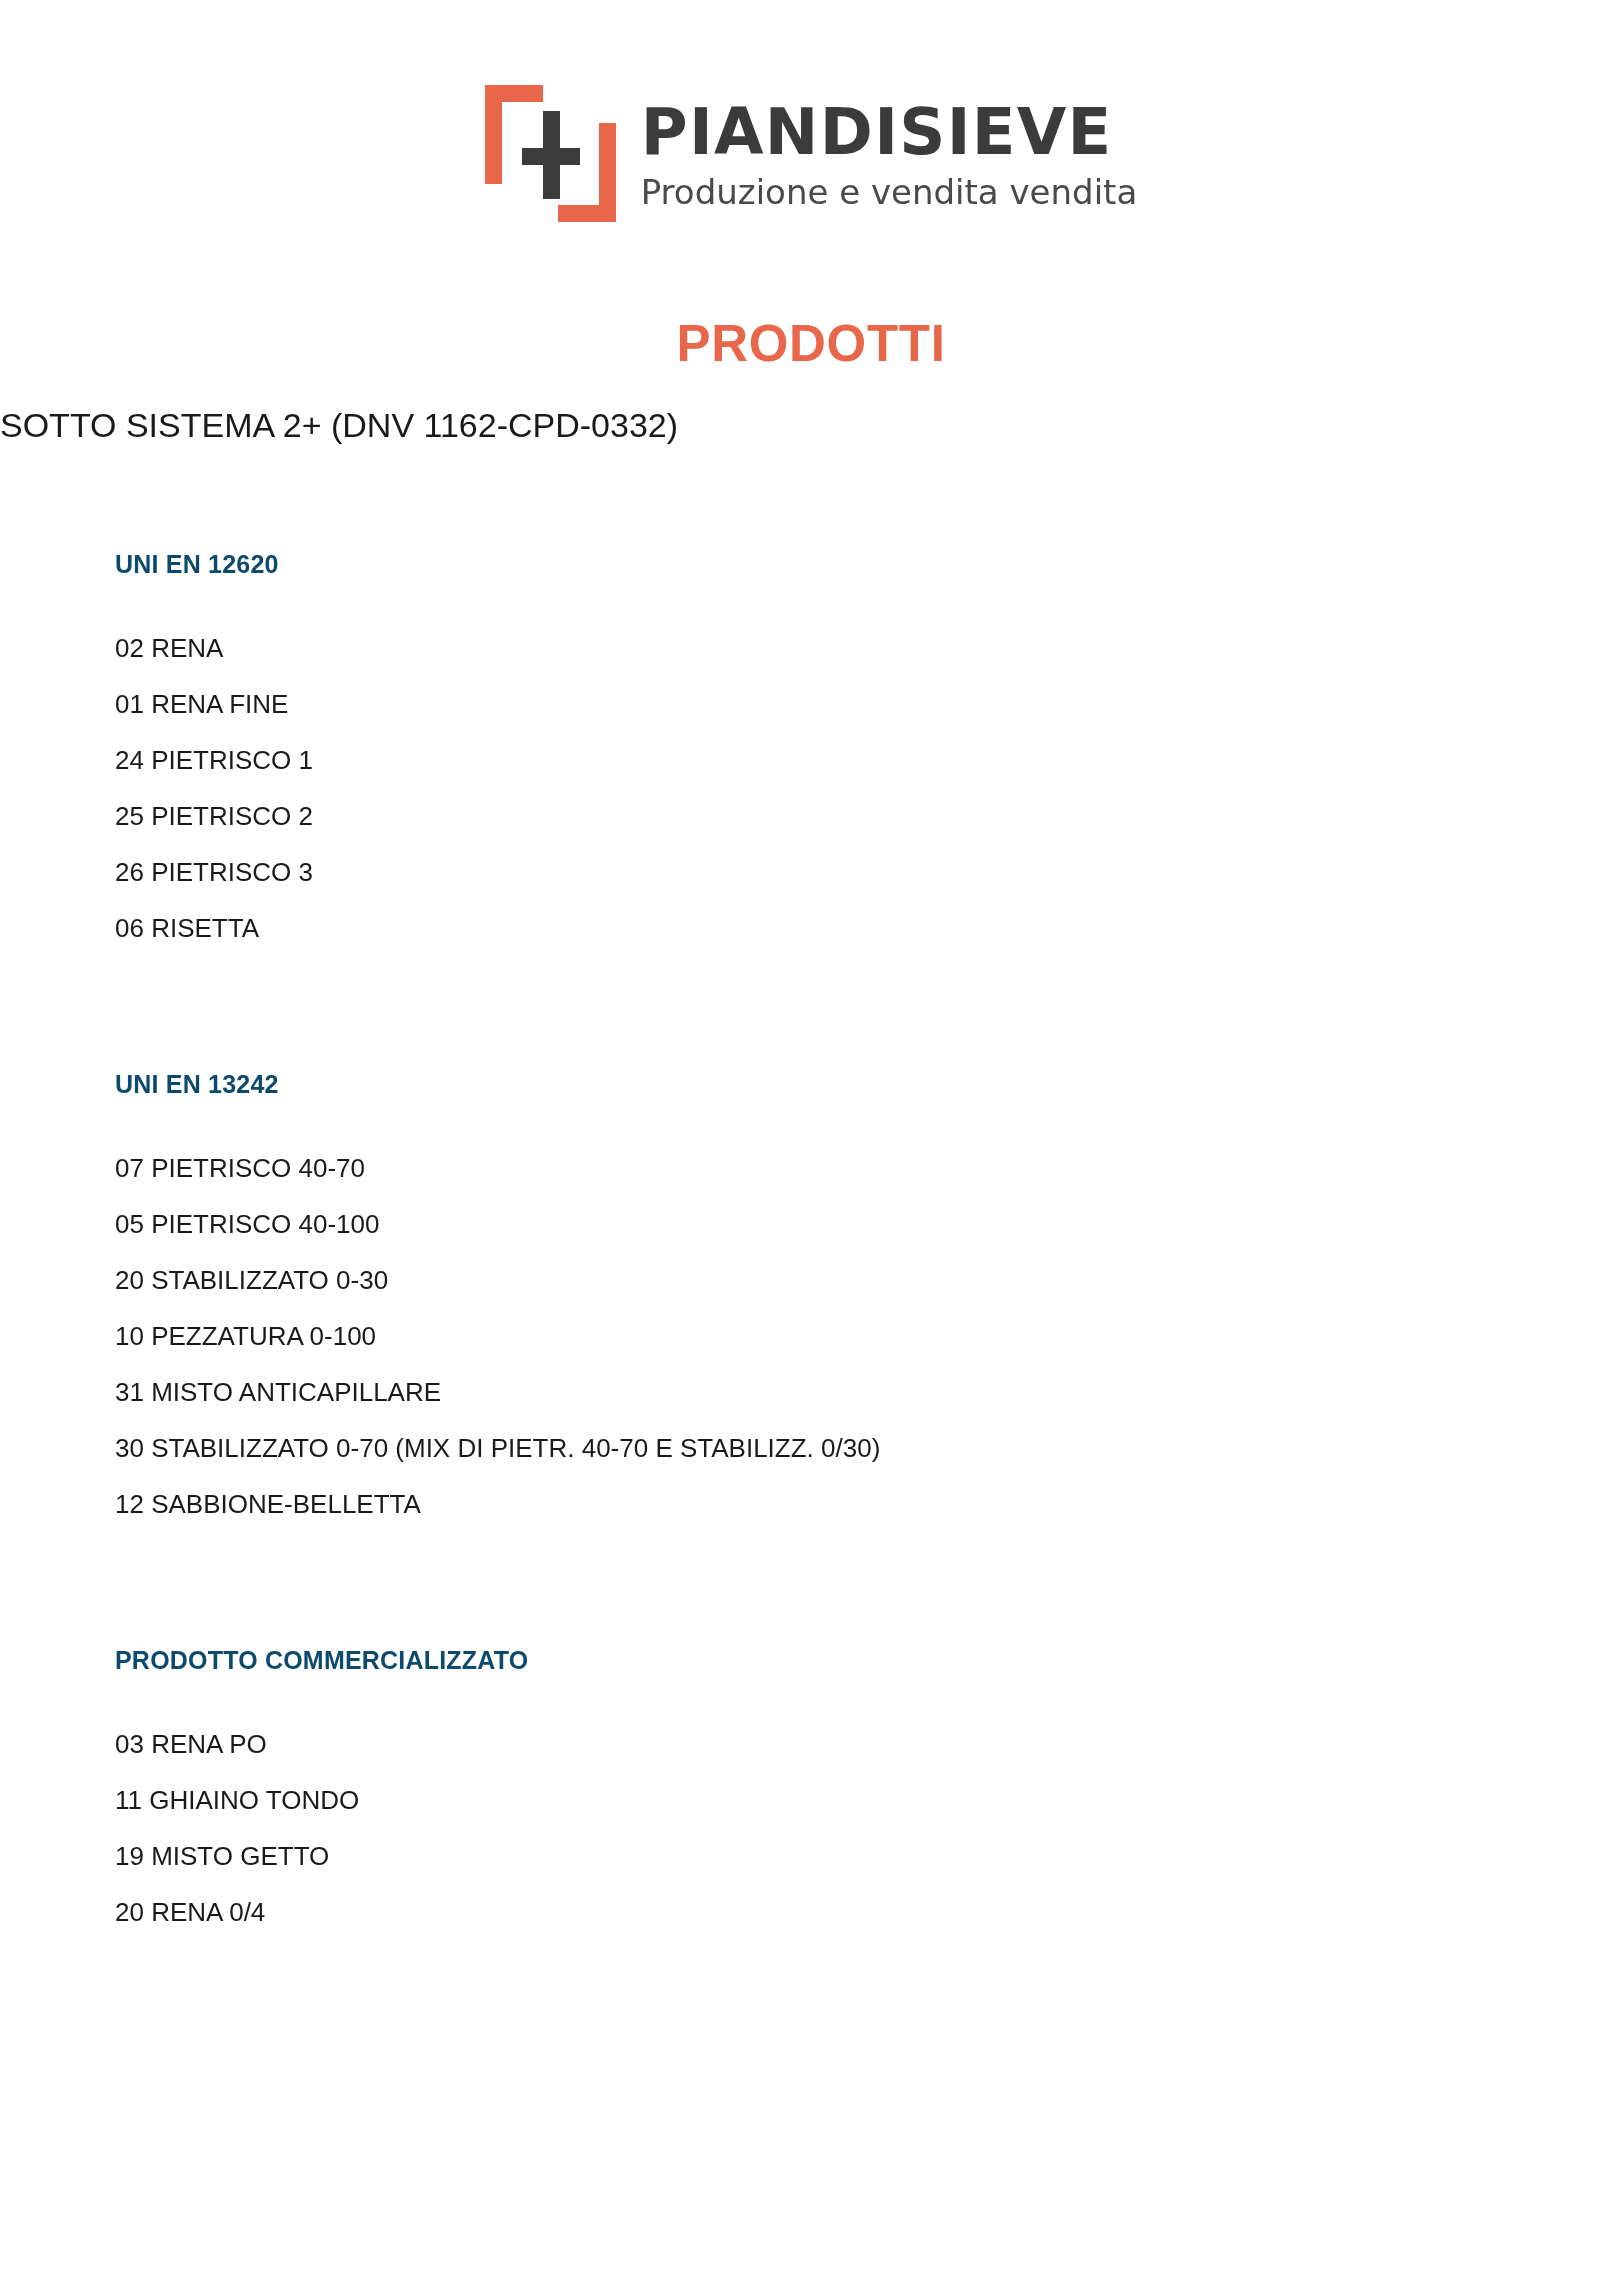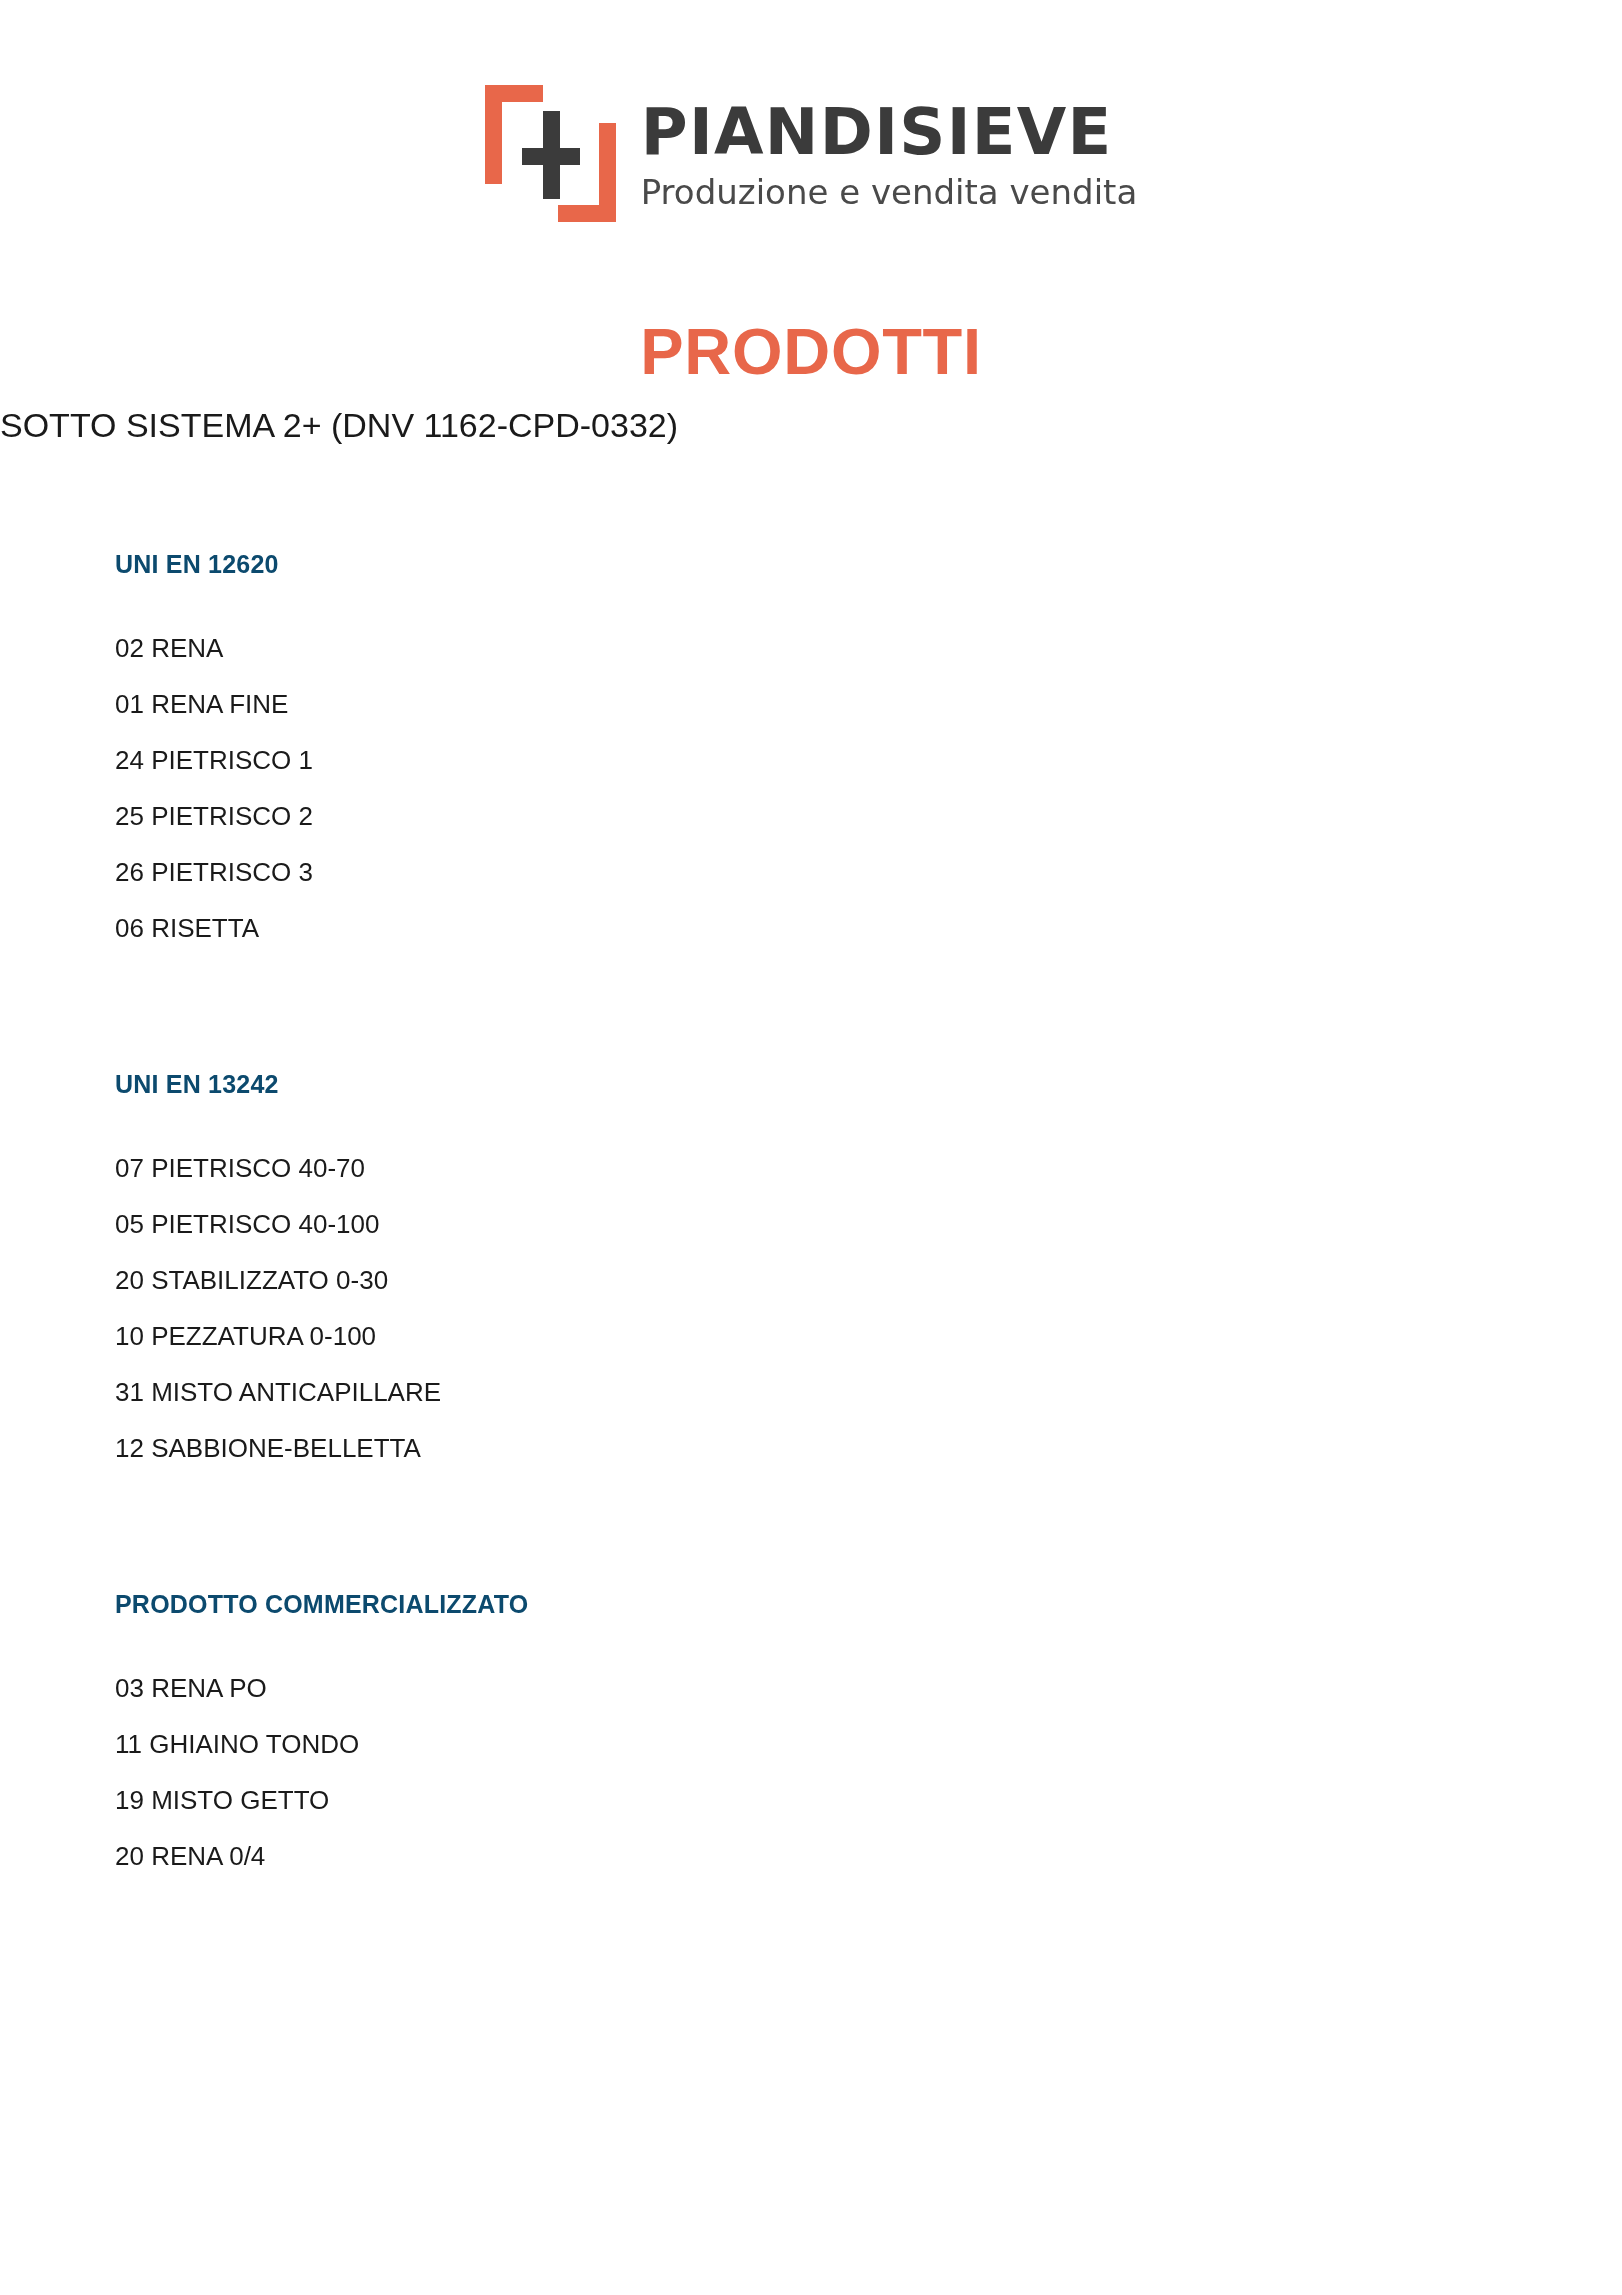--- a/index.html
+++ b/index.html
@@ -114,21 +114,21 @@
     font-weight: 400;
   }
 
   
   .doc-title {
     position: absolute;
     left: 0;
     top: 314px;
     width: 1622px;
     text-align: center;
-    font-size: 65px;
+    font-size: 51px;
     font-weight: bold;
     color: #e8674a;
     letter-spacing: 0.7px;
   }
   .doc-subtitle {
     position: absolute;
     left: 0;
     top: 406px;
     width: 1474px;
     text-align: left;
@@ -203,20 +203,21 @@
 
     <div class="section-gap"></div>
 
     <div class="section">
       <div class="section-heading">UNI EN 13242</div>
       <div class="item">07 PIETRISCO 40-70</div>
       <div class="item">05 PIETRISCO 40-100</div>
       <div class="item">20 STABILIZZATO 0-30</div>
       <div class="item">10 PEZZATURA 0-100</div>
       <div class="item">31 MISTO ANTICAPILLARE</div>
+      <div class="item">30 STABILIZZATO 0-70 (MIX DI PIETR. 40-70 E STABILIZZ. 0/30)</div>
       <div class="item">12 SABBIONE-BELLETTA</div>
     </div>
 
     <div class="section-gap"></div>
 
     <div class="section">
       <div class="section-heading">PRODOTTO COMMERCIALIZZATO</div>
       <div class="item">03 RENA PO</div>
       <div class="item">11 GHIAINO TONDO</div>
       <div class="item">19 MISTO GETTO</div>

